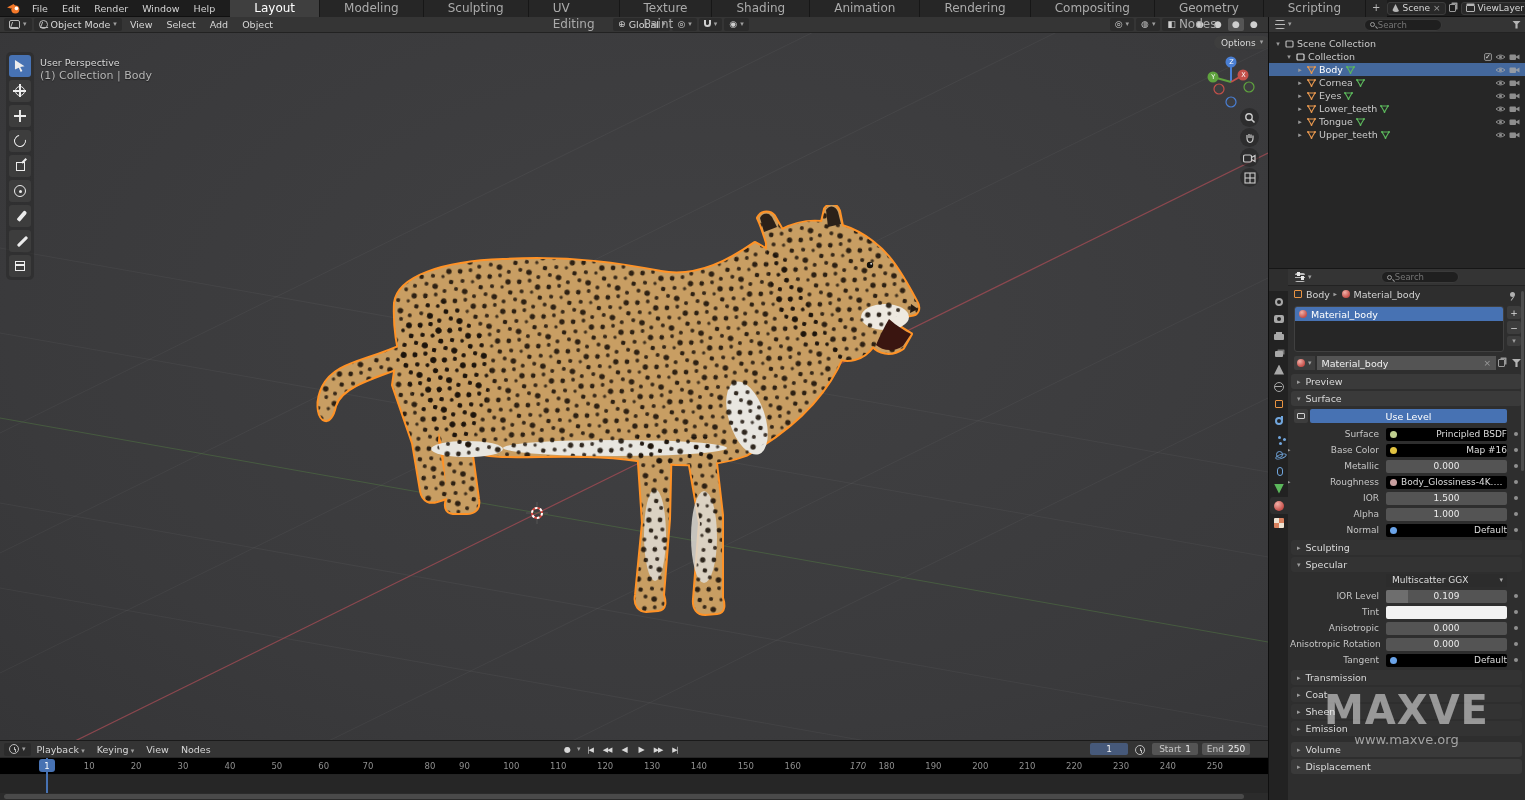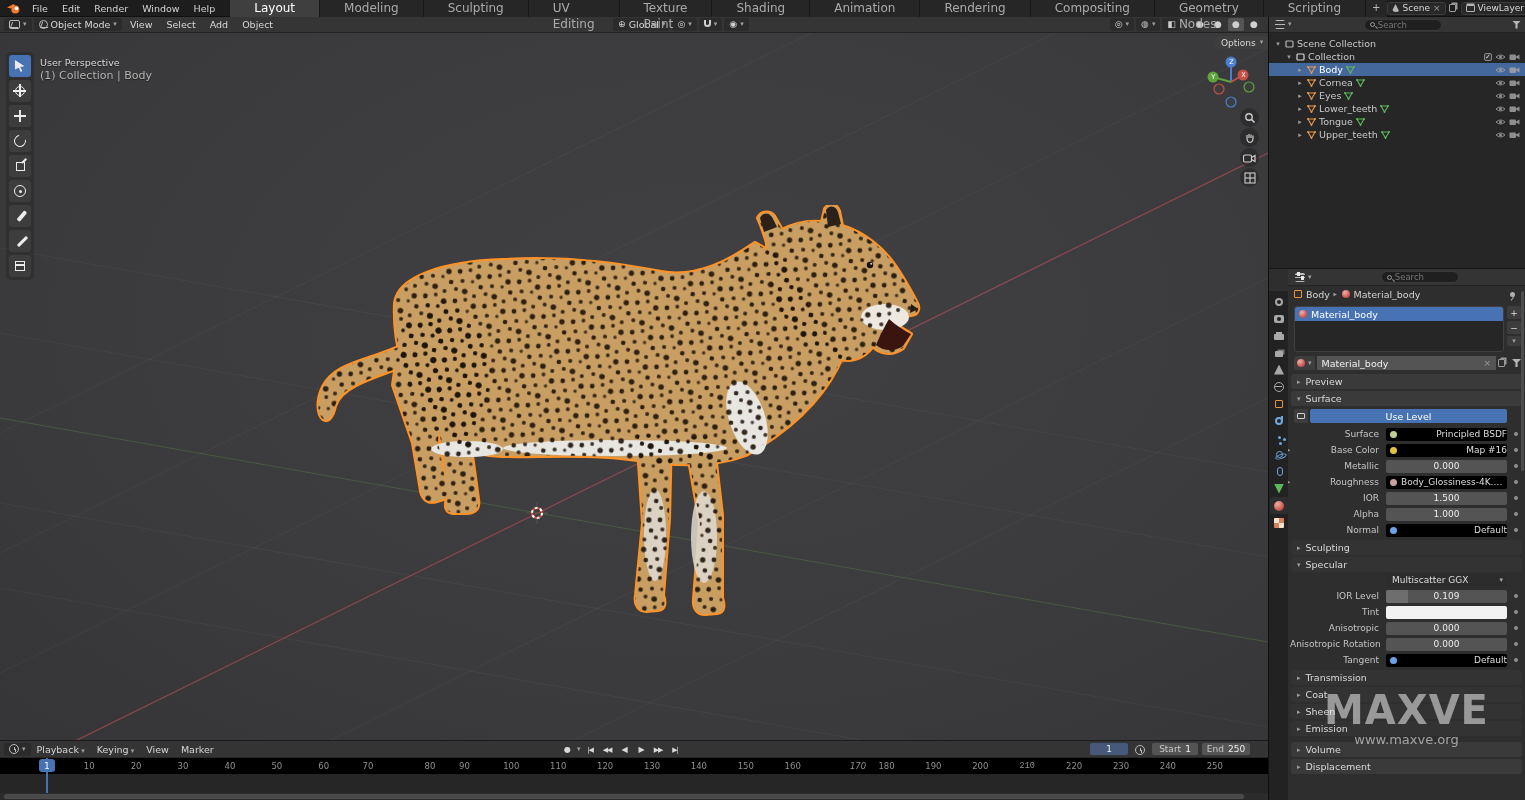--- a/index.html
+++ b/index.html
@@ -474,21 +474,21 @@
 
       <div class="hdr-menu">
         <span>Keying</span><span class="chev"> ▾</span>
       </div>
 
       <div class="hdr-menu">
         <span>View</span>
       </div>
 
       <div class="hdr-menu">
-        <span>Marker</span>
+        <span>Nodes</span>
       </div>
 
     <div style="position:absolute;left:560px;top:2px;display:flex;gap:2px;align-items:center">
       <div class="tbtn" style="font-size:8px;letter-spacing:0">●</div>
       <span class="chev">▾</span>
 
         <div class="tbtn" data-icon="jump-to-start"></div>
 
         <div class="tbtn" data-icon="jump-to-prev-keyframe"></div>
 
@@ -551,21 +551,21 @@
       <span class="tl-tick" style="left: 792.71px;">160</span>
 
       <span class="tl-tick" style="left: 858px; font-style: italic;">170</span>
 
       <span class="tl-tick" style="left: 886.51px;">180</span>
 
       <span class="tl-tick" style="left: 933.41px;">190</span>
 
       <span class="tl-tick" style="left: 980.31px;">200</span>
 
-      <span class="tl-tick" style="left: 1027.21px; font-family: Liberation Mono, monospace;">210</span>
+      <span class="tl-tick" style="left: 1027.21px;">210</span>
 
       <span class="tl-tick" style="left: 1074.11px;">220</span>
 
       <span class="tl-tick" style="left: 1121.01px;">230</span>
 
       <span class="tl-tick" style="left: 1167.91px;">240</span>
 
       <span class="tl-tick" style="left: 1214.81px;">250</span>
 
   </div>

